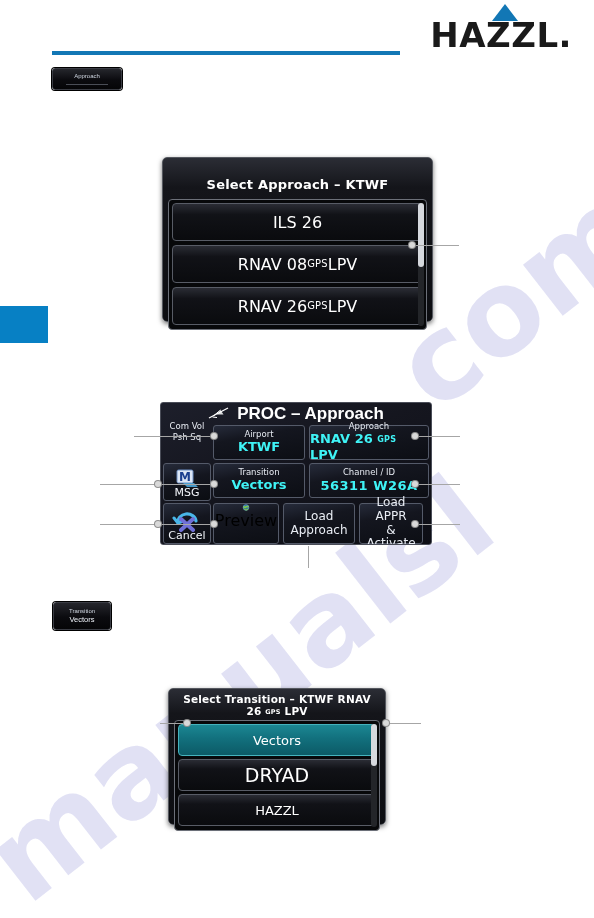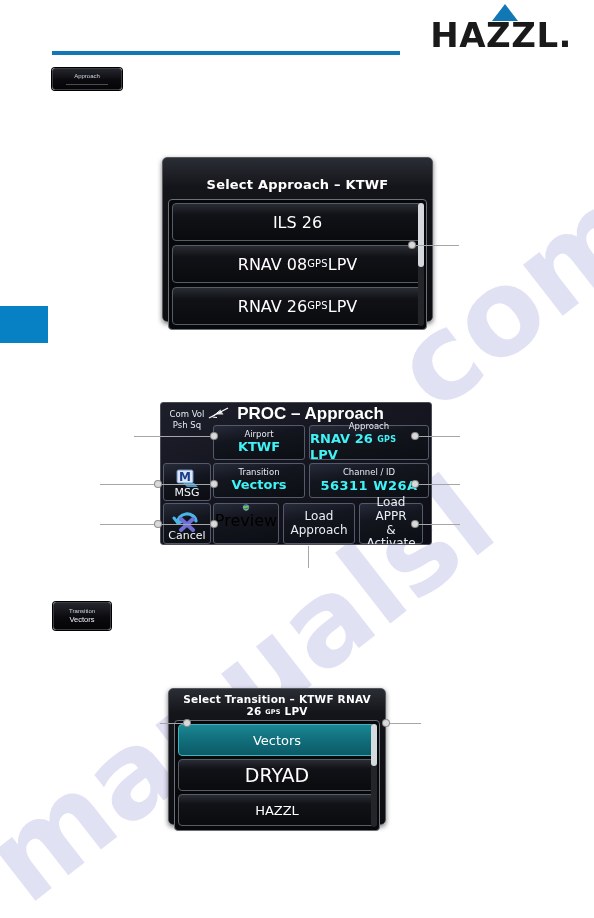--- a/index.html
+++ b/index.html
@@ -118,21 +118,21 @@
   }
   .proc-head{
     position:absolute;left:0;top:0;width:100%;height:21px;
     display:flex;align-items:center;justify-content:center;gap:7px;
   }
   .proc-title{
     color:#ffffff;font-size:17px;font-weight:700;font-family:Liberation Sans, sans-serif;
   }
   .plane-ico{display:block;}
   .comvol{
-    position:absolute;left:2px;top:4px;width:48px;height:28px;
+    position:absolute;left:2px;top:16px;width:48px;height:28px;
     color:#e7ebf2;font-size:8.5px;line-height:1.35;text-align:center;
     padding-top:2px;box-sizing:border-box;
     font-family:"DejaVu Sans", sans-serif;
   }
   .pbtn{
     position:absolute;
     background:linear-gradient(170deg,#262b3a 0%,#14161f 35%,#0c0e14 100%);
     border:1px solid #545a69;border-radius:3px;
     box-sizing:border-box;
     display:flex;flex-direction:column;align-items:center;justify-content:center;

